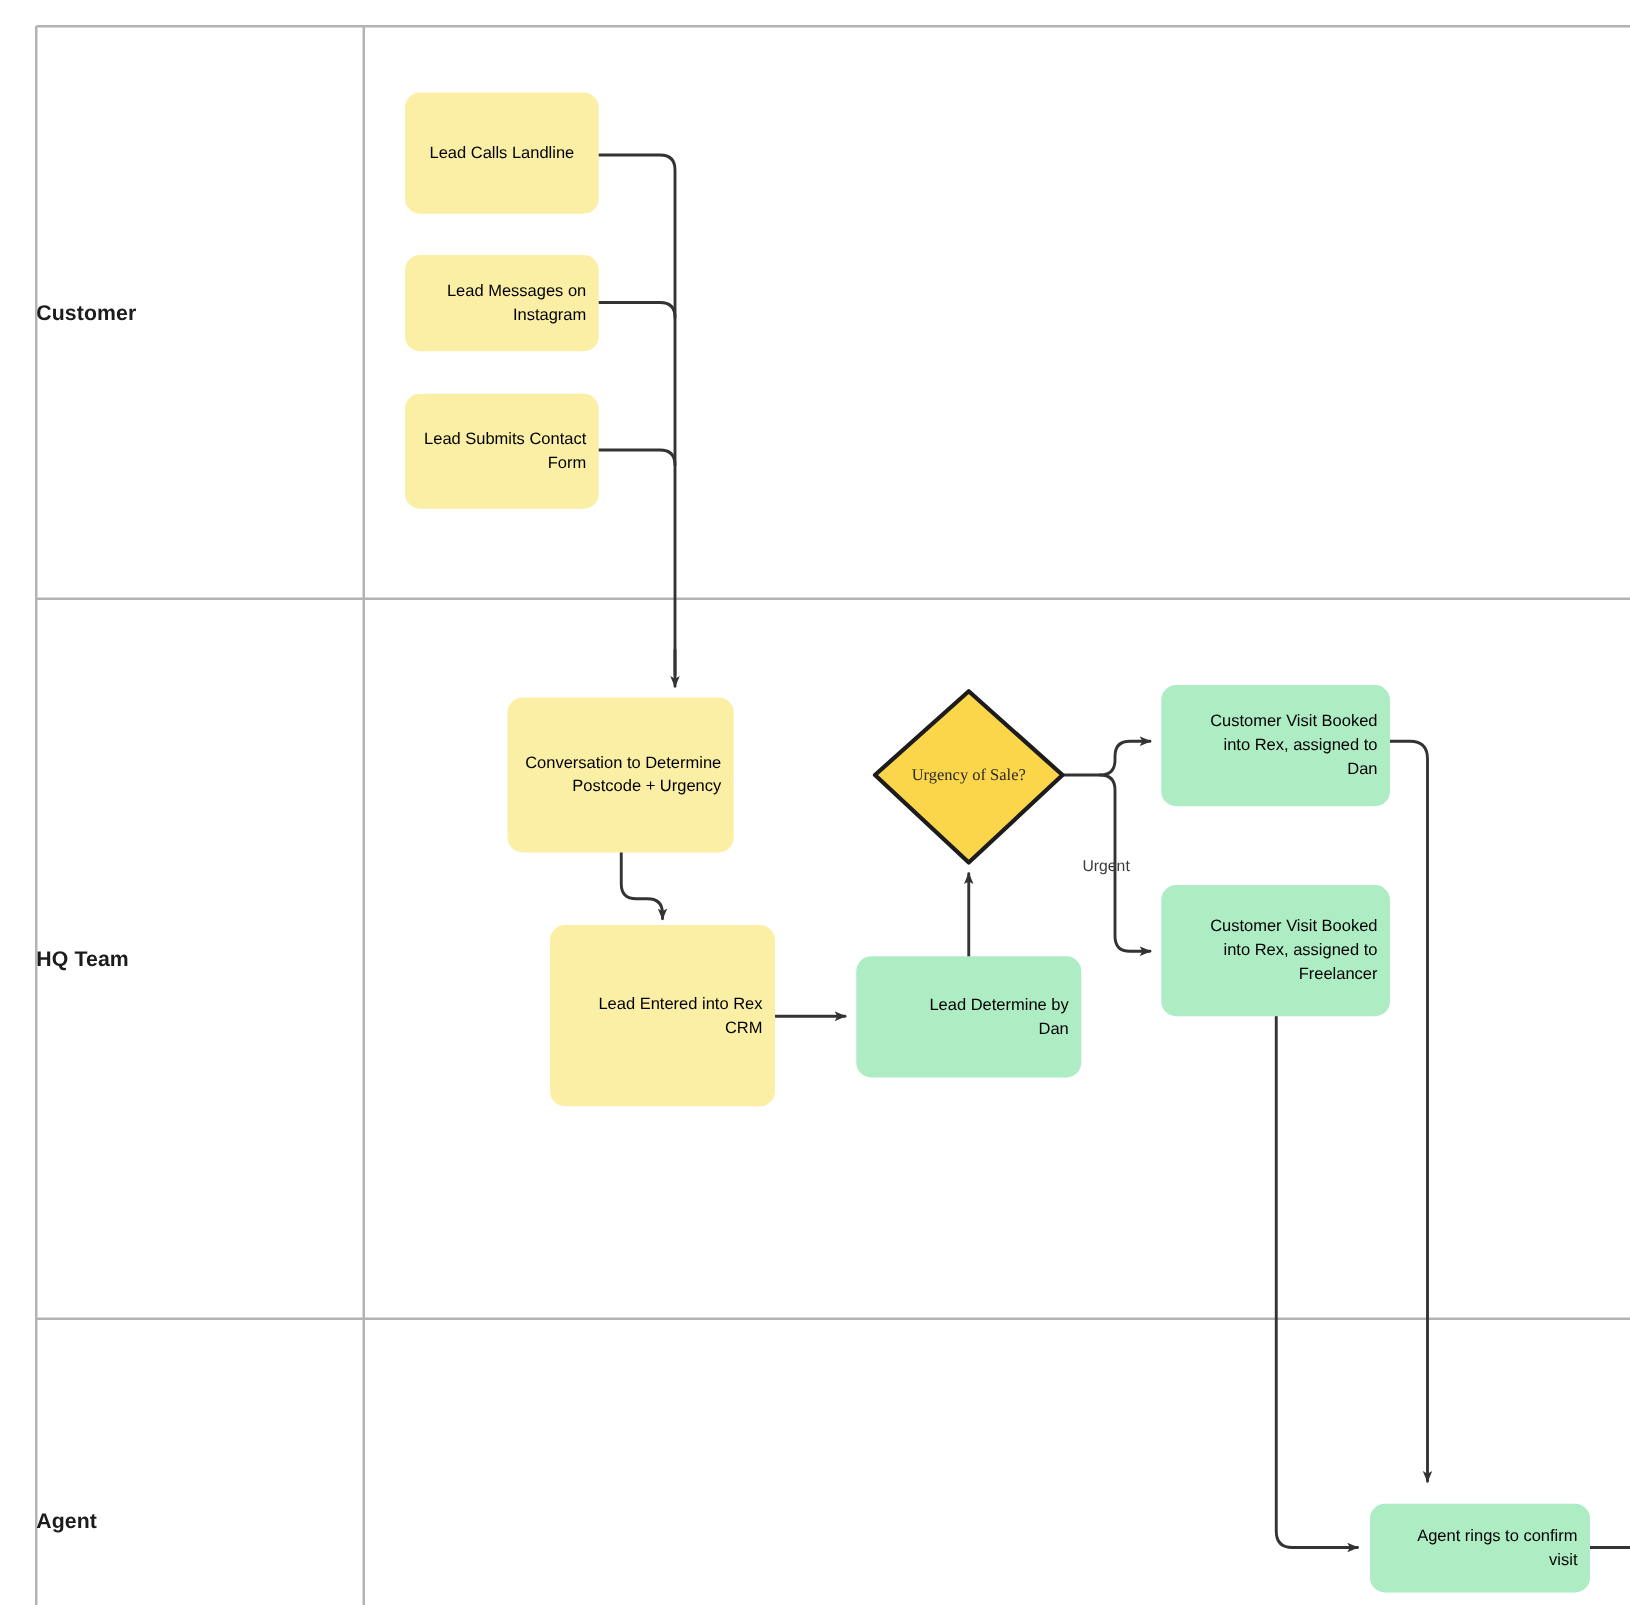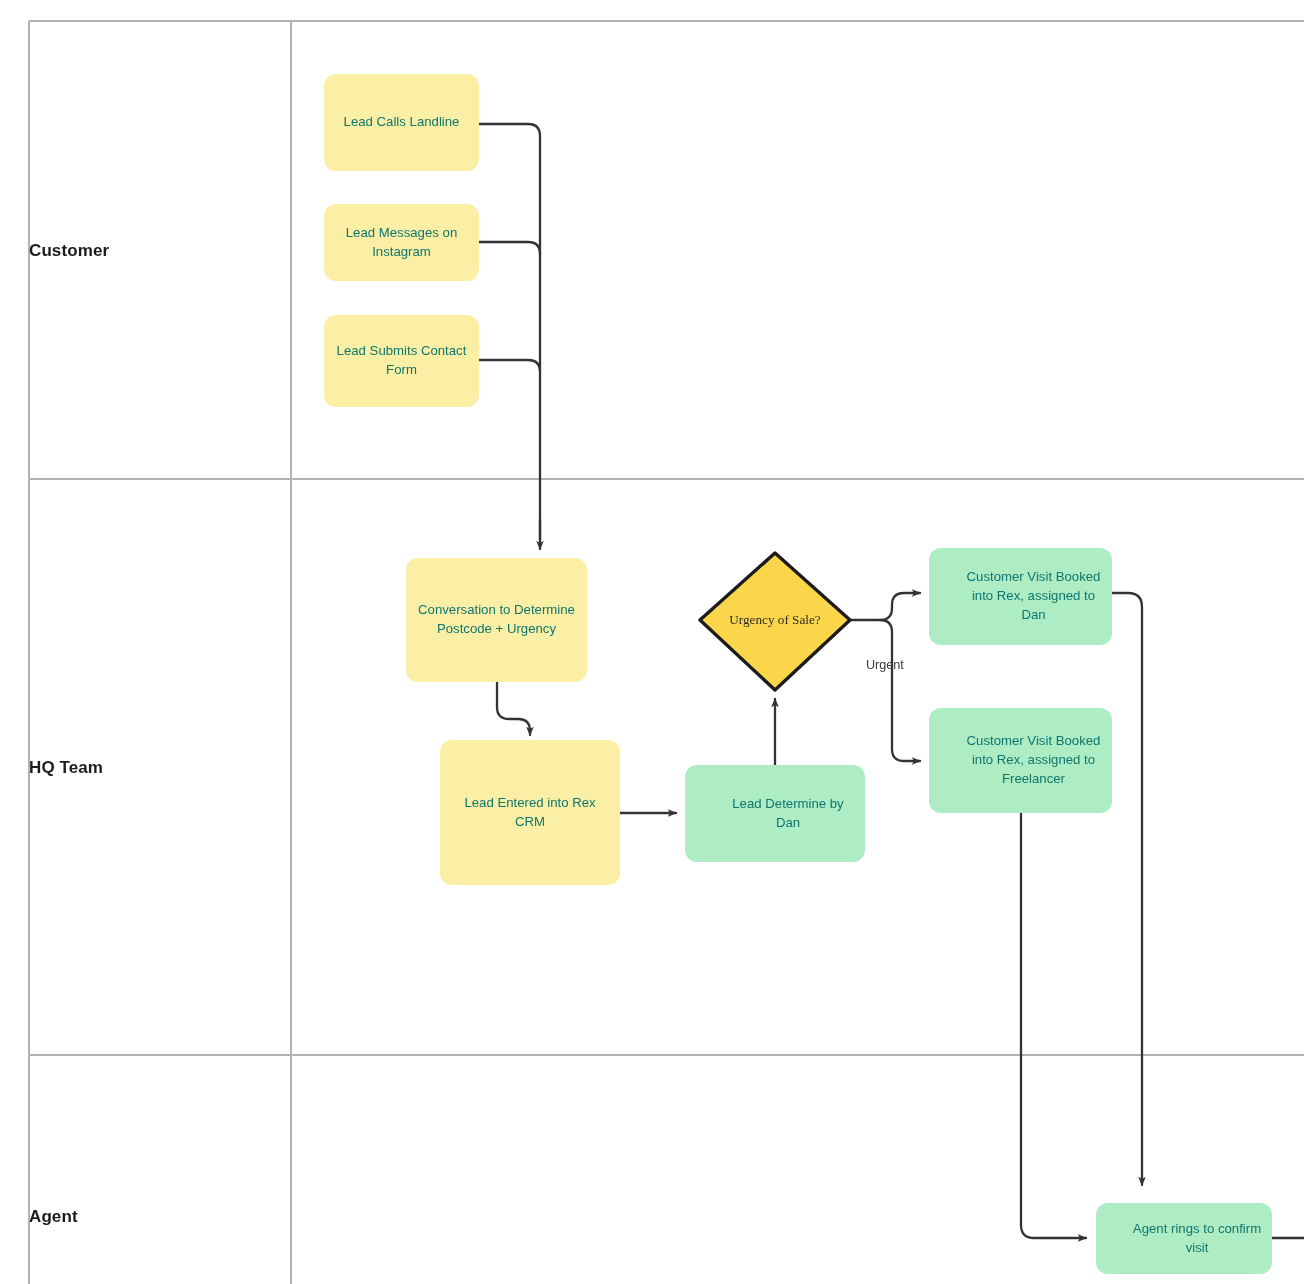--- a/index.html
+++ b/index.html
@@ -27,24 +27,24 @@
     font-size: 17px;
     color: #1c1c1c;
     letter-spacing: 0.1px;
     white-space: nowrap;
   }
   .node {
     position: absolute;
     display: flex;
     align-items: center;
     justify-content: center;
-    text-align: center;
+    text-align: right;
     font-size: 13.2px;
     line-height: 1.42;
-    color: #0f766e;
+    color: #000000;
     border-radius: 12px;
     padding: 4px 10px;
   }
   .node.yellow { background: #fbefa6; }
   .node.green  { background: #aeecc4; padding-left: 36px; }
   .node-diamond {
     position: absolute;
     display: flex;
     align-items: center;
     justify-content: center;
@@ -159,19 +159,19 @@
   </div>
 
   <div class="node green" style="left:929px; top:548px; width:183px; height:97px;">
     <span>Customer Visit Booked into Rex, assigned to Dan</span>
   </div>
 
   <div class="node green" style="left:929px; top:708px; width:183px; height:105px;">
     <span>Customer Visit Booked into Rex, assigned to Freelancer</span>
   </div>
 
-  <div class="edge-label" style="left:866px; top:658px;">Urgent</div>
+  <div class="edge-label" style="left:866px; top:686px;">Urgent</div>
 
   <div class="node green" style="left:1096px; top:1203px; width:176px; height:71px;">
     <span>Agent rings to confirm visit</span>
   </div>
 
 </div>
 
 </body></html>

